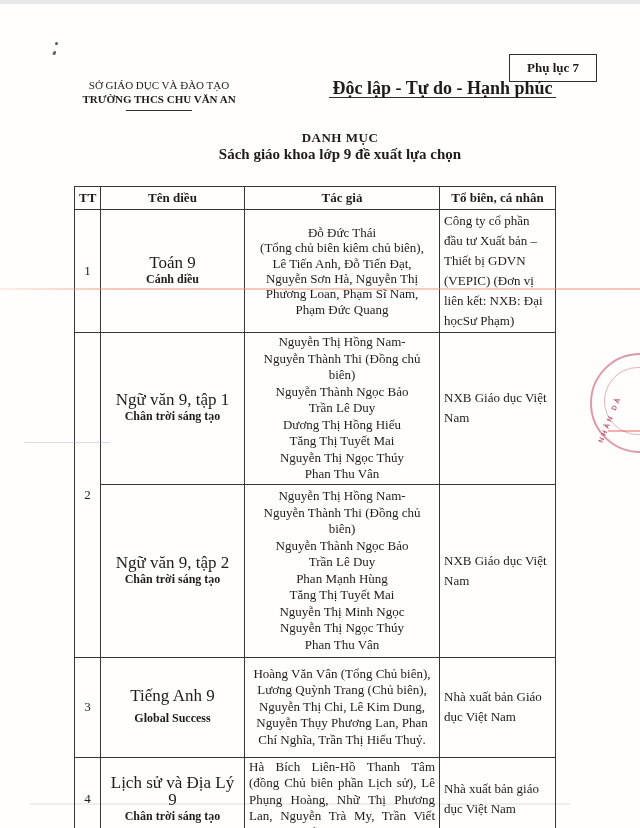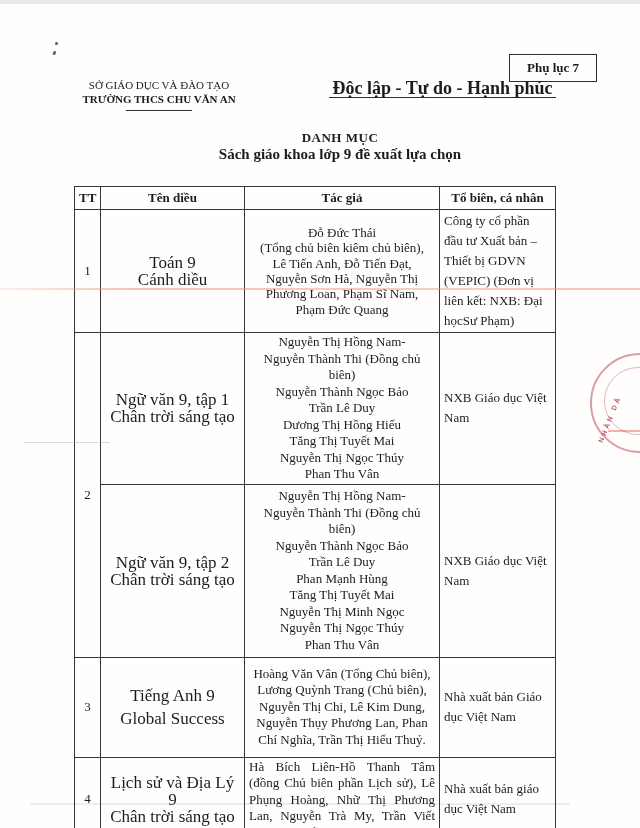--- a/index.html
+++ b/index.html
@@ -38,21 +38,21 @@
     border:1.3px solid #363636;vertical-align:middle;
     font-size:13px;padding:1px 4px;overflow:hidden;
   }
   table.doc{border:1.8px solid #2c2c2c;}
   th{font-weight:bold;font-size:13.2px;text-align:center;height:20px;padding:1px 2px;}
   tr.r1{height:95px;} tr.r2a{height:137px;} tr.r2b{height:173px;}
   tr.r3{height:100px;} tr.r4{height:83px;}
   td.tt{text-align:center;font-size:13.5px;}
   td.namecell{text-align:center;}
   .bname{font-size:17px;line-height:17px;}
-  .bseries{font-size:17px;font-weight:normal;line-height:17px;}
+  .bseries{font-size:12px;font-weight:bold;line-height:17px;}
   td.authors{white-space:pre-line;line-height:16.5px;text-align:center;}
   td.authors.tight{line-height:15.4px;}
   td.authors.flow{white-space:normal;}
   td.authors.just{white-space:normal;text-align:justify;}
   td.authors .clip{max-height:81px;overflow:hidden;}
   td.pub{line-height:20px;}
   
   .pink-line{position:absolute;left:0;top:284px;width:640px;height:2px;
     background:linear-gradient(90deg,rgba(236,150,124,.15),rgba(233,139,112,.5) 20%,rgba(233,139,112,.42) 70%,rgba(236,150,124,.55));}
   .pink-line2{position:absolute;left:608px;top:426px;width:32px;height:1.5px;background:rgba(235,110,110,.55);}

